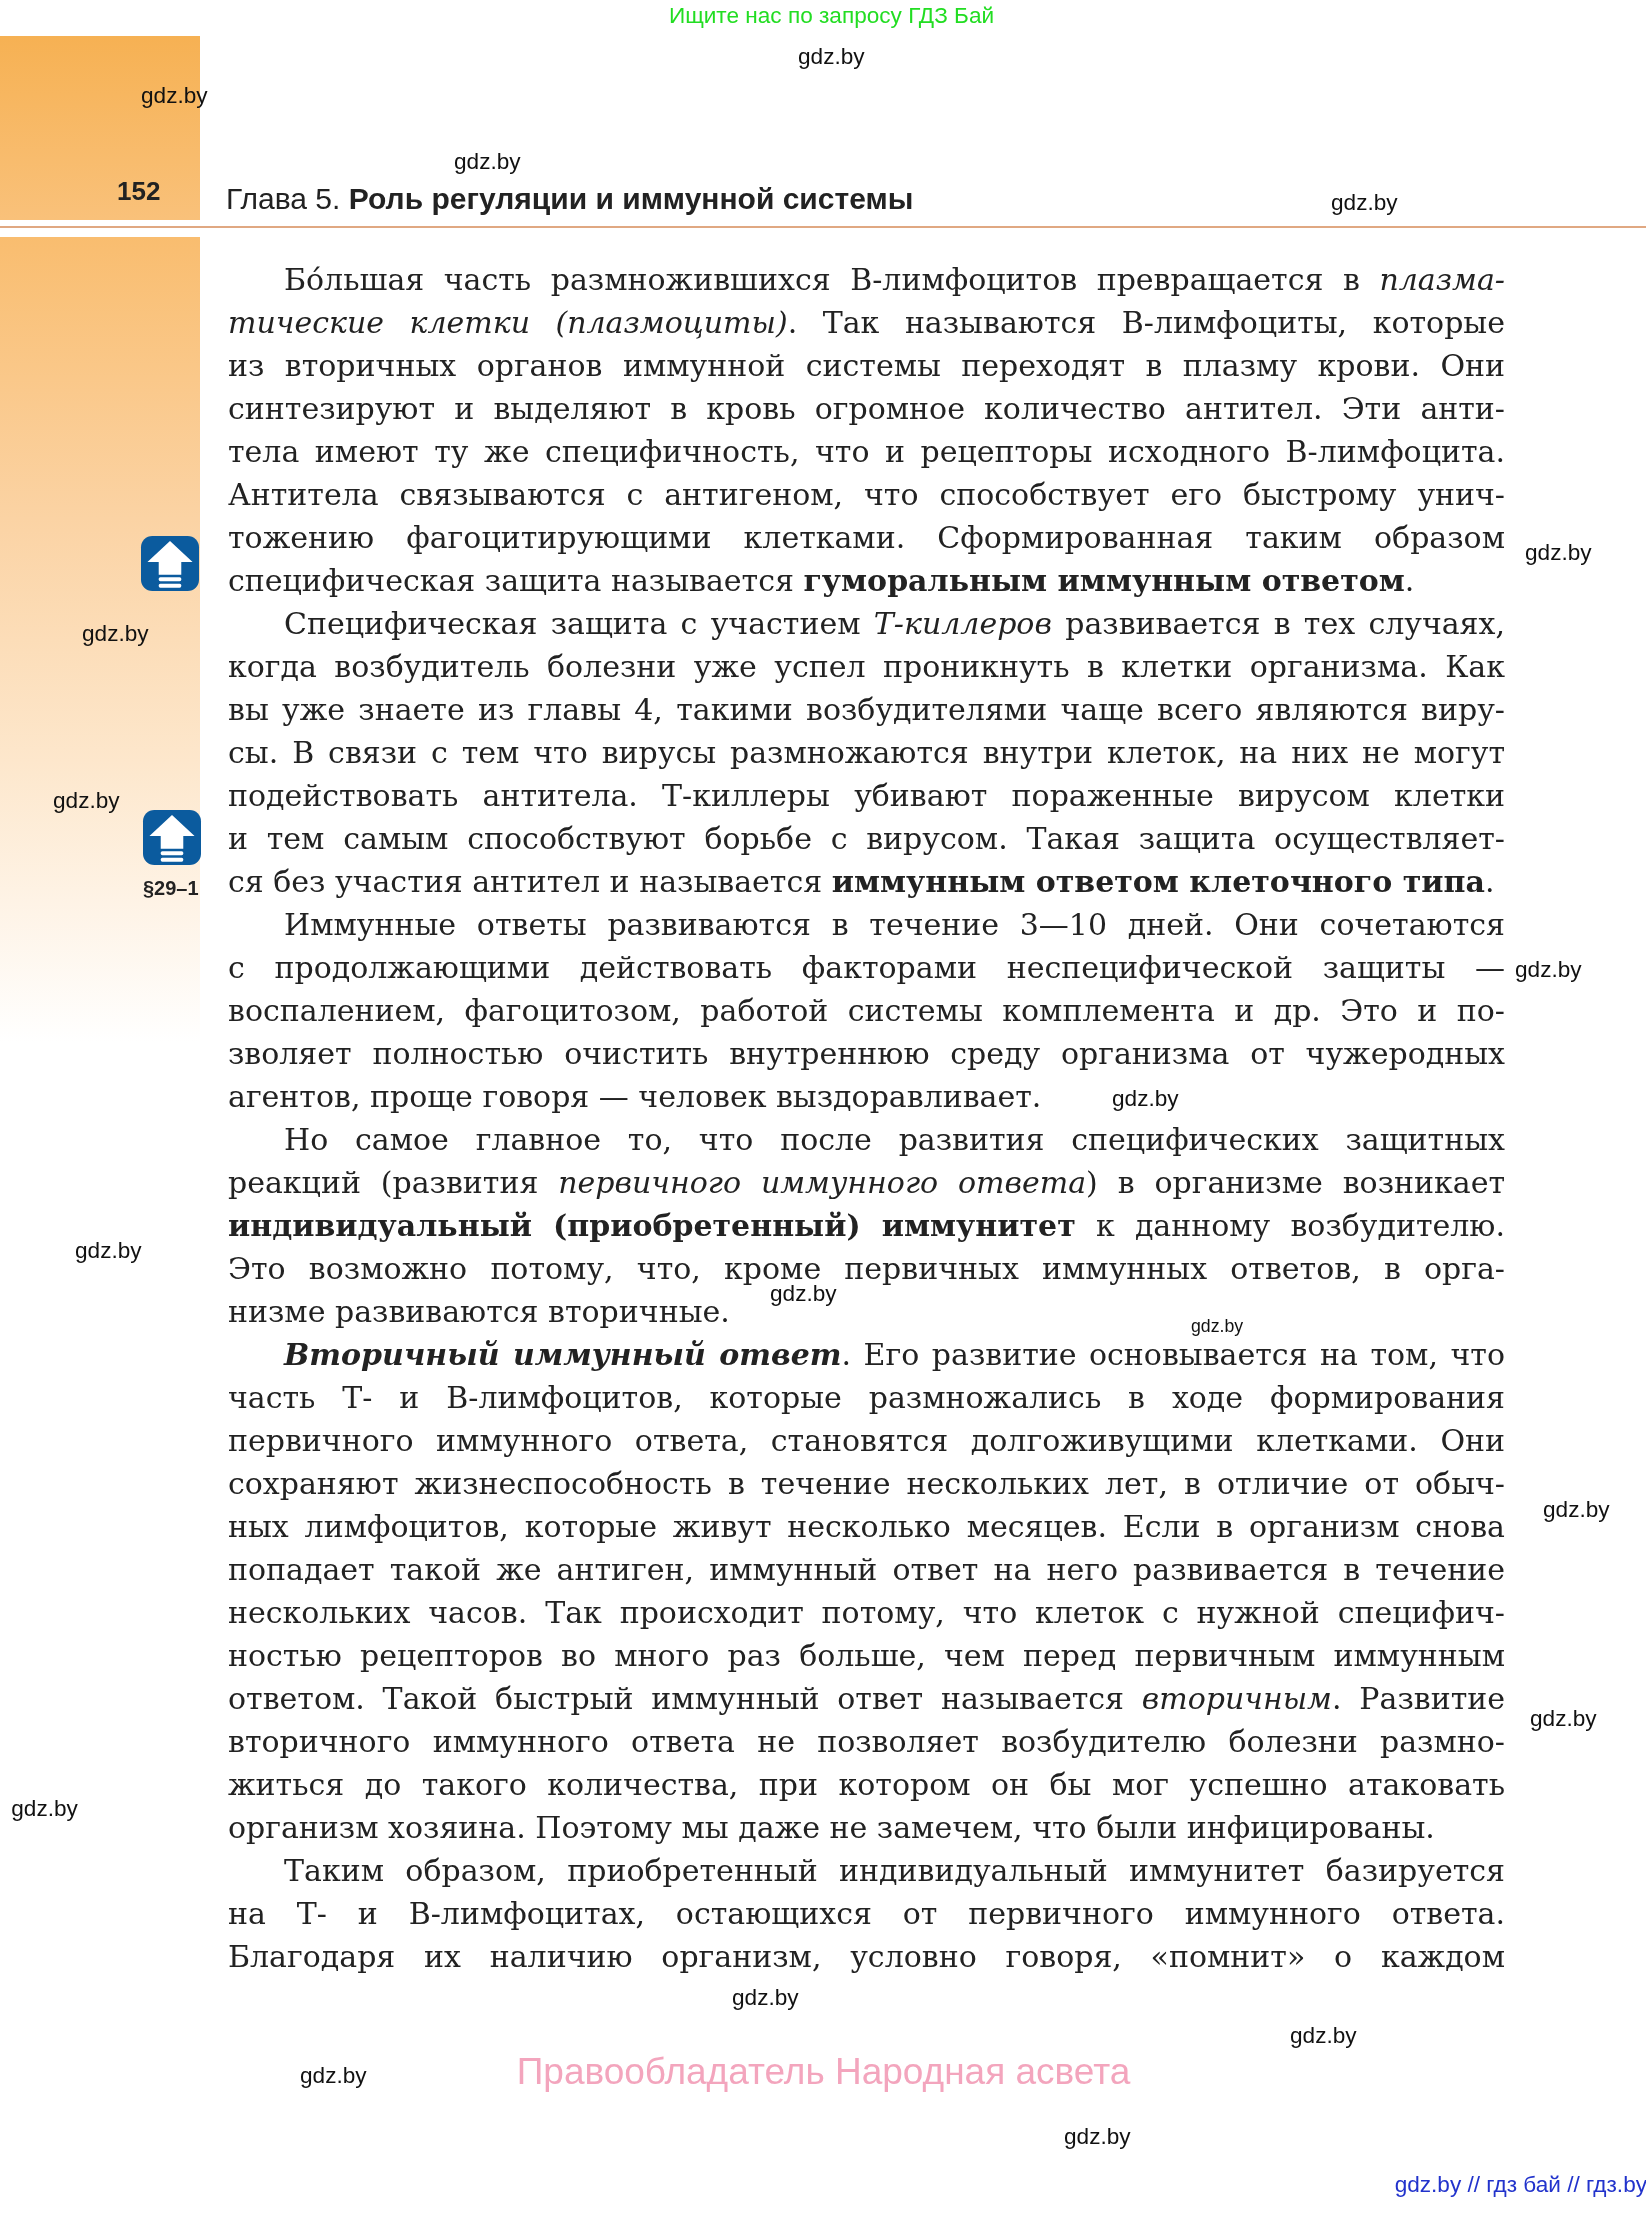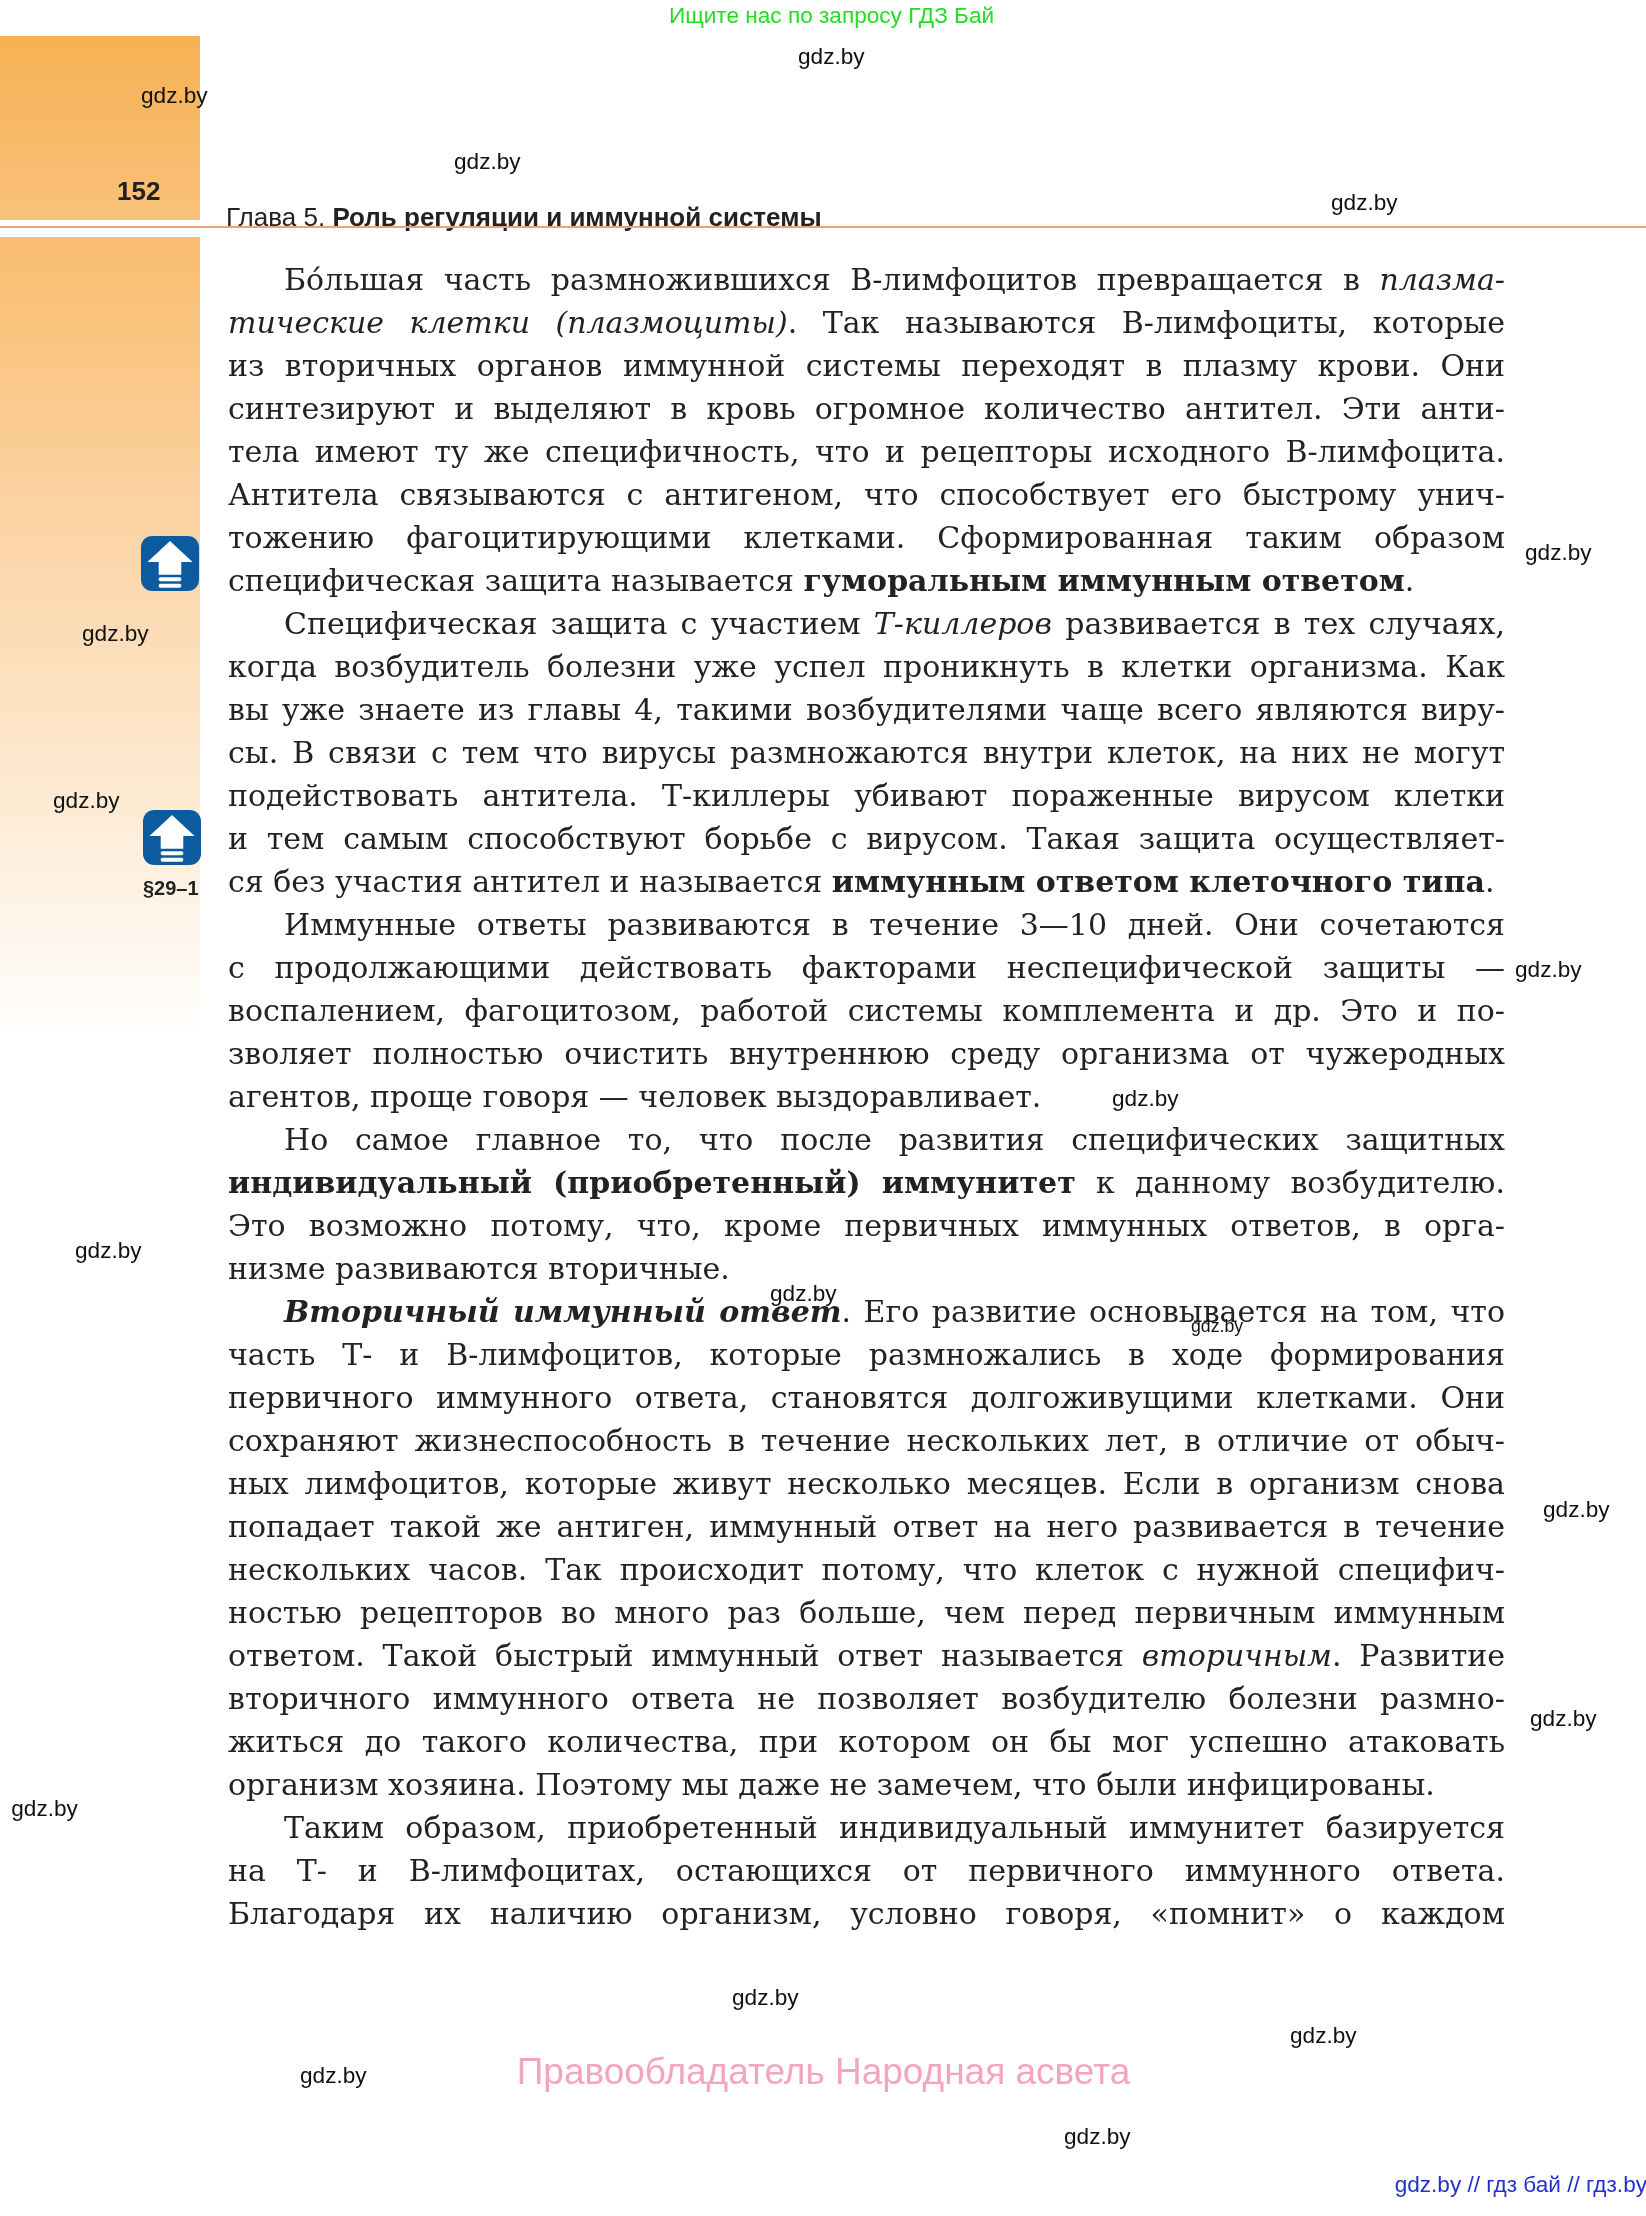--- a/index.html
+++ b/index.html
@@ -1,21 +1,21 @@
 <!DOCTYPE html>
 <html style="font-size:13px"><head>
 <meta charset="utf-8">
 <style>
   html,body{margin:0;padding:0;background:#fff;}
   body{width:1647px;height:2216px;position:relative;overflow:hidden;font-family:"DejaVu Serif",serif;}
   .topbanner{position:absolute;left:8px;width:1647px;top:3.2px;text-align:center;color:#22dd22;font-family:"Liberation Sans",sans-serif;font-size:22.6px;}
   .sidebar-top{position:absolute;left:0;top:36px;width:200px;height:184px;background:linear-gradient(#f6b153,#f9c17a);}
   .sidebar-main{position:absolute;left:0;top:237px;width:200px;height:806px;background:linear-gradient(#f9bd6f 0%,#fbd3a4 35%,#fde7cc 65%,#fff 100%);}
   .page-num{position:absolute;left:117px;top:176px;font-family:"Liberation Sans",sans-serif;font-weight:bold;font-size:26px;color:#222;}
-  .chapter{position:absolute;left:226px;top:182px;font-family:"Liberation Sans",sans-serif;font-size:26px;color:#222;margin-top:20px;}
+  .chapter{position:absolute;left:226px;top:182px;font-family:"Liberation Sans",sans-serif;font-size:30px;color:#222;}
   .chapter b{font-weight:bold;}
   .rule{position:absolute;left:0;top:226px;width:1647px;height:2.4px;background:#e0a882;}
   .wm{position:absolute;font-family:"Liberation Sans",sans-serif;font-size:22.6px;color:#111;}
   .wm.sm{font-size:17.7px;}
   .icon-box{position:absolute;width:58px;height:55px;border-radius:11.3px;background:#0b5b9e;}
   .icon-box svg{position:absolute;left:0;top:0;}
   .sect{position:absolute;left:143px;top:877px;font-family:"Liberation Sans",sans-serif;font-weight:bold;font-size:20px;color:#222;}
   .body{position:absolute;left:228px;top:258px;width:1277px;font-size:30px;color:#222;}
   .line{height:43px;line-height:43px;white-space:nowrap;text-align:justify;text-align-last:justify;}
   .line.last{text-align-last:left;}
@@ -71,20 +71,21 @@
     <div class="line"><span>сы. В связи с тем что вирусы размножаются внутри клеток, на них не могут</span></div>
     <div class="line"><span>подействовать антитела. Т-киллеры убивают пораженные вирусом клетки</span></div>
     <div class="line"><span>и тем самым способствуют борьбе с вирусом. Такая защита осуществляет-</span></div>
     <div class="line last"><span>ся без участия антител и называется </span><b>иммунным ответом клеточного типа</b><span>.</span></div>
     <div class="line indent"><span>Иммунные ответы развиваются в течение 3—10 дней. Они сочетаются</span></div>
     <div class="line"><span>с продолжающими действовать факторами неспецифической защиты —</span></div>
     <div class="line"><span>воспалением, фагоцитозом, работой системы комплемента и др. Это и по-</span></div>
     <div class="line"><span>зволяет полностью очистить внутреннюю среду организма от чужеродных</span></div>
     <div class="line last"><span>агентов, проще говоря — человек выздоравливает.</span></div>
     <div class="line indent"><span>Но самое главное то, что после развития специфических защитных</span></div>
+    <div class="line"><span>реакций (развития </span><i>первичного иммунного ответа</i><span>) в организме возникает</span></div>
     <div class="line"><b>индивидуальный (приобретенный) иммунитет</b><span> к данному возбудителю.</span></div>
     <div class="line"><span>Это возможно потому, что, кроме первичных иммунных ответов, в орга-</span></div>
     <div class="line last"><span>низме развиваются вторичные.</span></div>
     <div class="line indent"><b style="font-style: italic;">Вторичный иммунный ответ</b><span>. Его развитие основывается на том, что</span></div>
     <div class="line"><span>часть Т- и В-лимфоцитов, которые размножались в ходе формирования</span></div>
     <div class="line"><span>первичного иммунного ответа, становятся долгоживущими клетками. Они</span></div>
     <div class="line"><span>сохраняют жизнеспособность в течение нескольких лет, в отличие от обыч-</span></div>
     <div class="line"><span>ных лимфоцитов, которые живут несколько месяцев. Если в организм снова</span></div>
     <div class="line"><span>попадает такой же антиген, иммунный ответ на него развивается в течение</span></div>
     <div class="line"><span>нескольких часов. Так происходит потому, что клеток с нужной специфич-</span></div>

